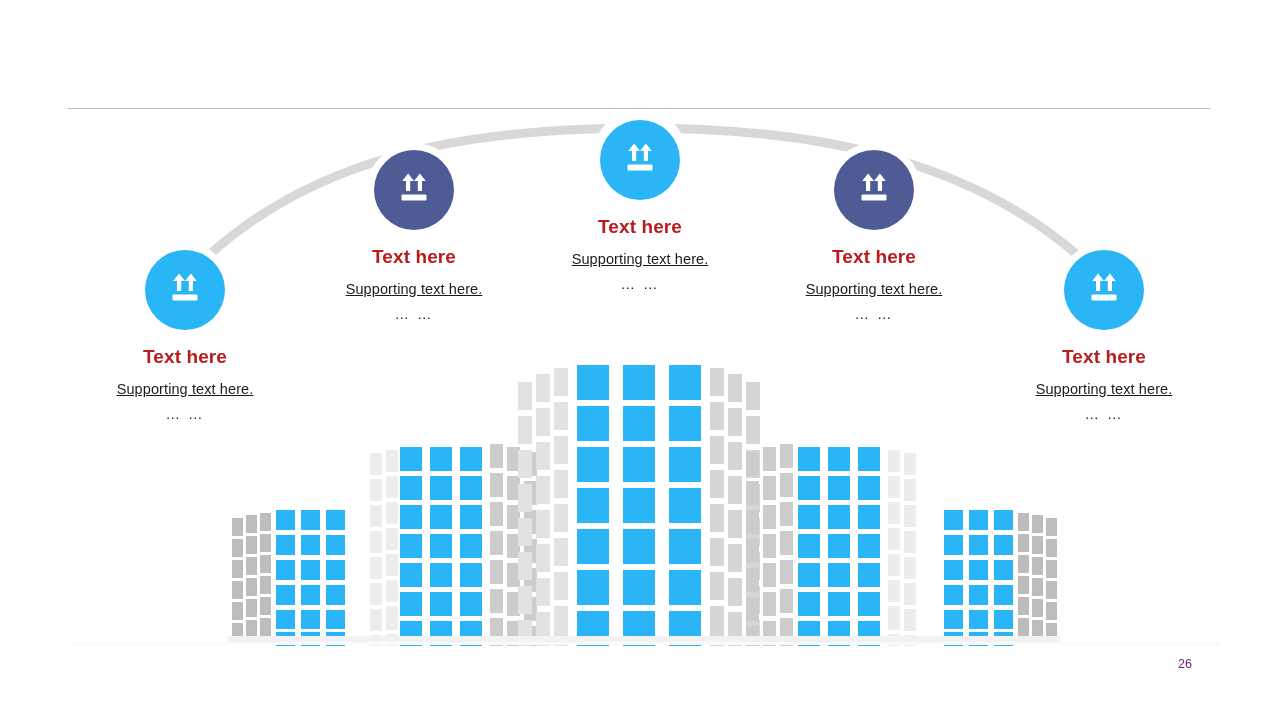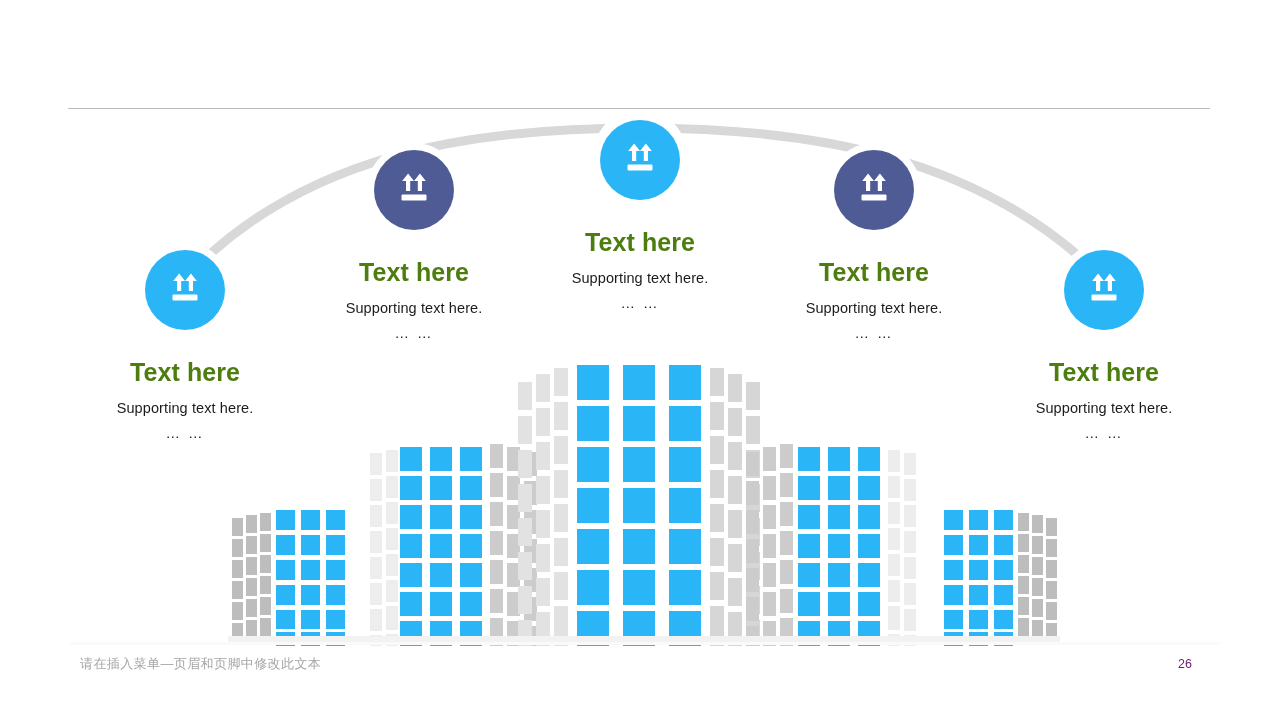--- a/index.html
+++ b/index.html
@@ -57,31 +57,32 @@
     align-items: center;
     justify-content: center;
     position: relative;
     z-index: 4;
   }
   .bubble.cyan  { background: #29b5f6; }
   .bubble.navy  { background: #4e5b94; }
   .bubble svg { display: block; }
 
   .node-title {
-    font-size: 25px;
+    font-size: 19px;
     font-weight: bold;
-    color: #4d7c0f;
-    margin-top: 28px;
+    color: #b91c1c;
+    margin-top: 16px;
     letter-spacing: 0.1px;
   }
   .node-sub {
     font-size: 14.5px;
     color: #1b1b1b;
     margin-top: 13px;
     letter-spacing: 0.1px;
+    text-decoration: underline;
   }
   .node-dots {
     font-size: 14.5px;
     color: #1b1b1b;
     margin-top: 9px;
     letter-spacing: 2px;
   }
 
   
   #node-1 { left: 55px;   top: 250px; }
@@ -516,16 +517,15 @@
           <rect x="1046" y="293" width="11" height="13"></rect>
       </g>
     </g>
 
     <g>
       <rect x="228" y="306" width="832" height="6" fill="#f2f2f2"></rect>
       <rect x="70" y="312" width="1150" height="3" fill="#fafafa"></rect>
     </g>
   </svg>
 
-  <div class="footer-text">请在插入菜单—页眉和页脚中修改此文本</div>
   <div class="footer-page">26</div>
 
 </div>
 
 </body></html>

